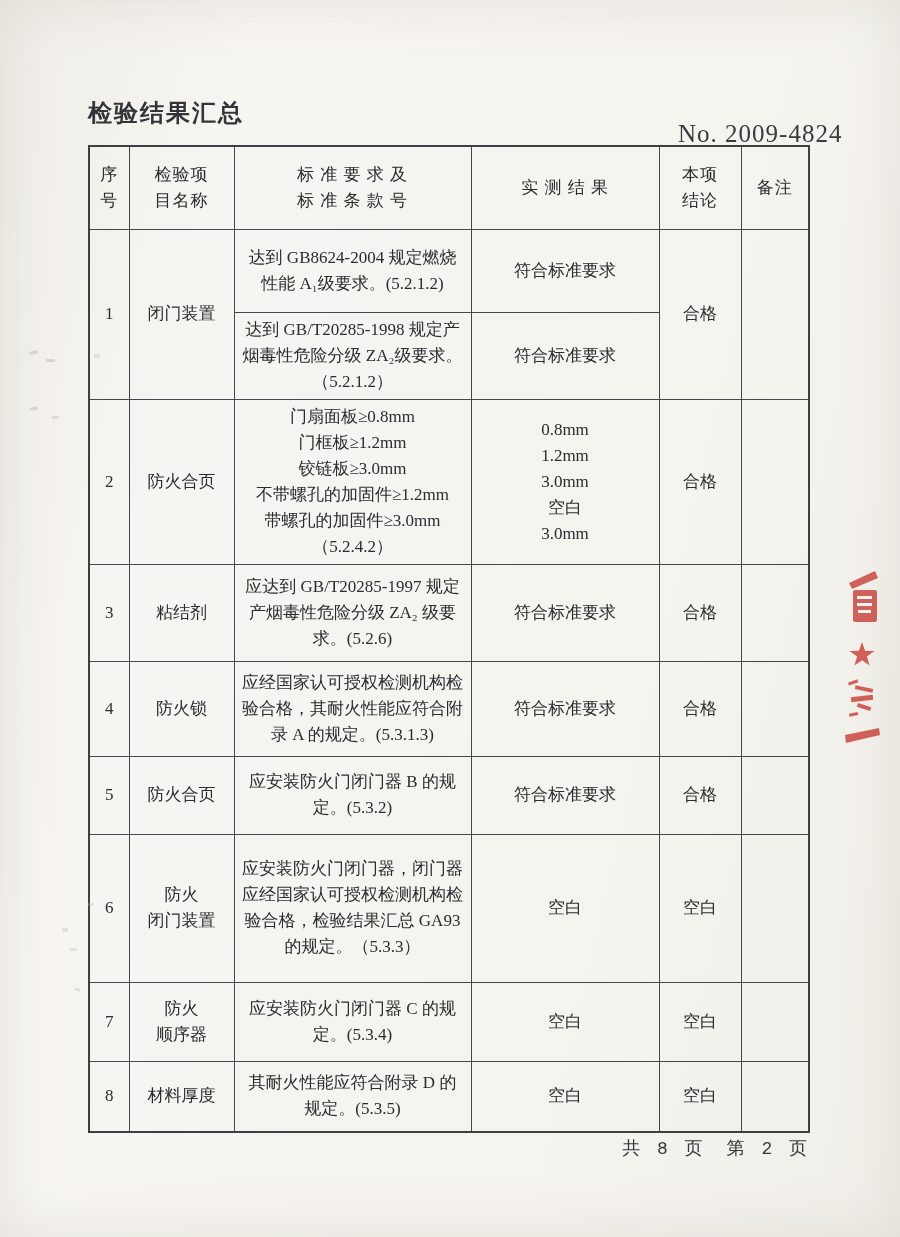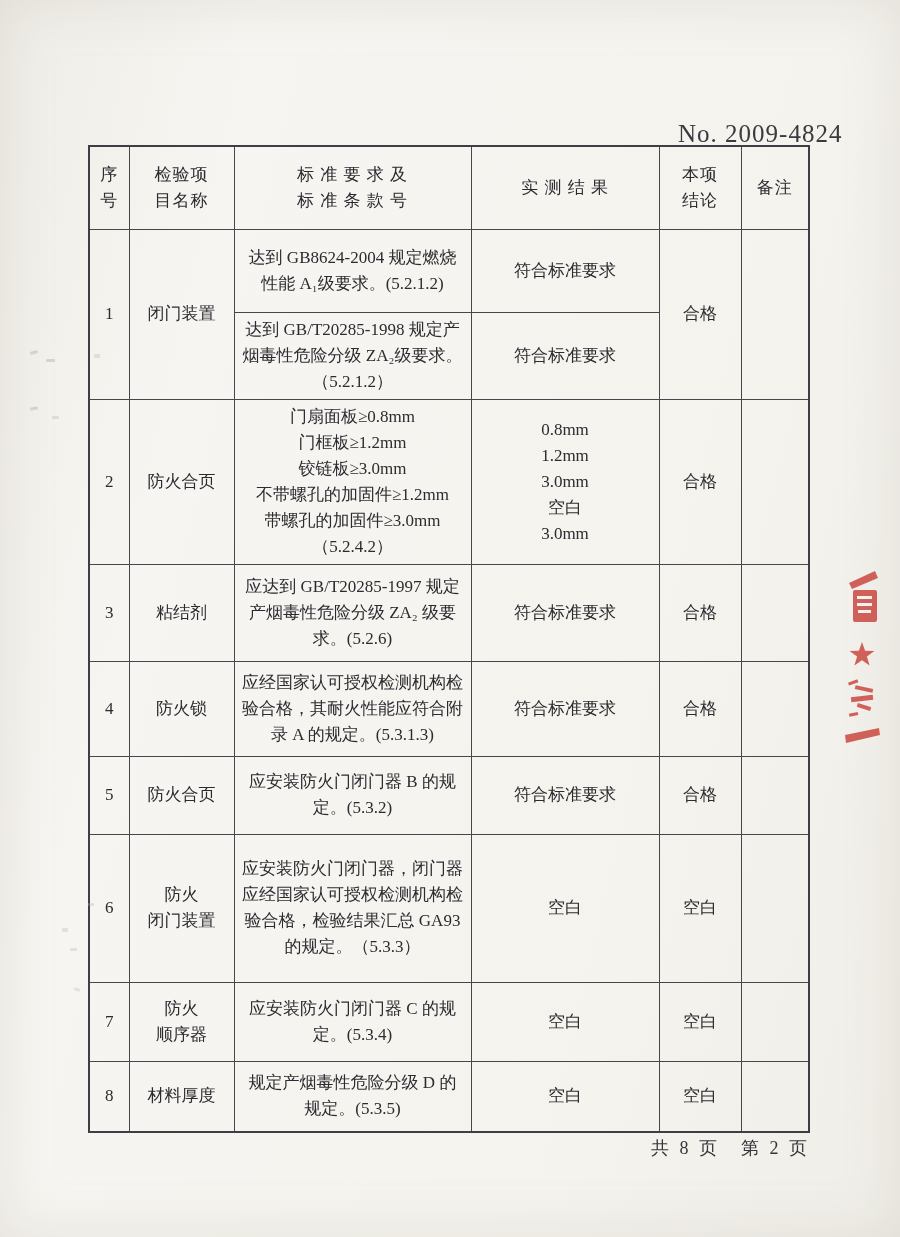--- a/index.html
+++ b/index.html
@@ -36,30 +36,31 @@
     line-height:26px;
     padding:4px 6px;
     overflow:hidden;
   }
   table.results{border:2px solid #3e3e44;}
   th.col-head{line-height:27px;letter-spacing:1px;}
   td.cell-std{text-align:left;padding:6px 9px 6px 11px;}
   td.top-list{vertical-align:top;padding-top:15px;line-height:27.5px;}
   .page-footer{
     position:absolute;top:1136px;right:90px;
-    font-size:18px;letter-spacing:3px;color:#35353b;white-space:nowrap;
+    font-size:18px;letter-spacing:3px;color:#35353b;white-space:nowrap;font-family:Liberation Mono, monospace;
   }
   .stamp{position:absolute;left:841px;top:567px;opacity:0.82;}
   .speck{position:absolute;background:#b6b1a8;opacity:.45;border-radius:1px;}
 </style>
 </head>
 <body>
 
 <div class="page">
 
+  <div class="doc-title">检验结果汇总</div>
   <div class="doc-no">No. 2009-4824</div>
 
   <table class="results">
     <colgroup>
       <col style="width:40px">
         <col style="width:105px">
         <col style="width:237px">
       <col style="width:188px">
         <col style="width:82px">
         <col style="width:68px">
@@ -154,21 +155,21 @@
 顺序器</td>
         <td class="cell-std">应安装防火门闭门器 C 的规定。(5.3.4)</td>
         <td>空白</td>
         <td>空白</td>
         <td></td>
       </tr>
 
       <tr style="height:71px">
         <td>8</td>
         <td>材料厚度</td>
-        <td class="cell-std">规定产烟毒性危险分级 D 的规定。(5.3.5)</td>
+        <td class="cell-std">其耐火性能应符合附录 D 的规定。(5.3.5)</td>
         <td>空白</td>
         <td>空白</td>
         <td></td>
       </tr>
     </tbody>
   </table>
 
   <div class="page-footer">共 8 页　第 2 页</div>
 
   <svg class="stamp" width="52" height="188" viewBox="0 0 52 188">

